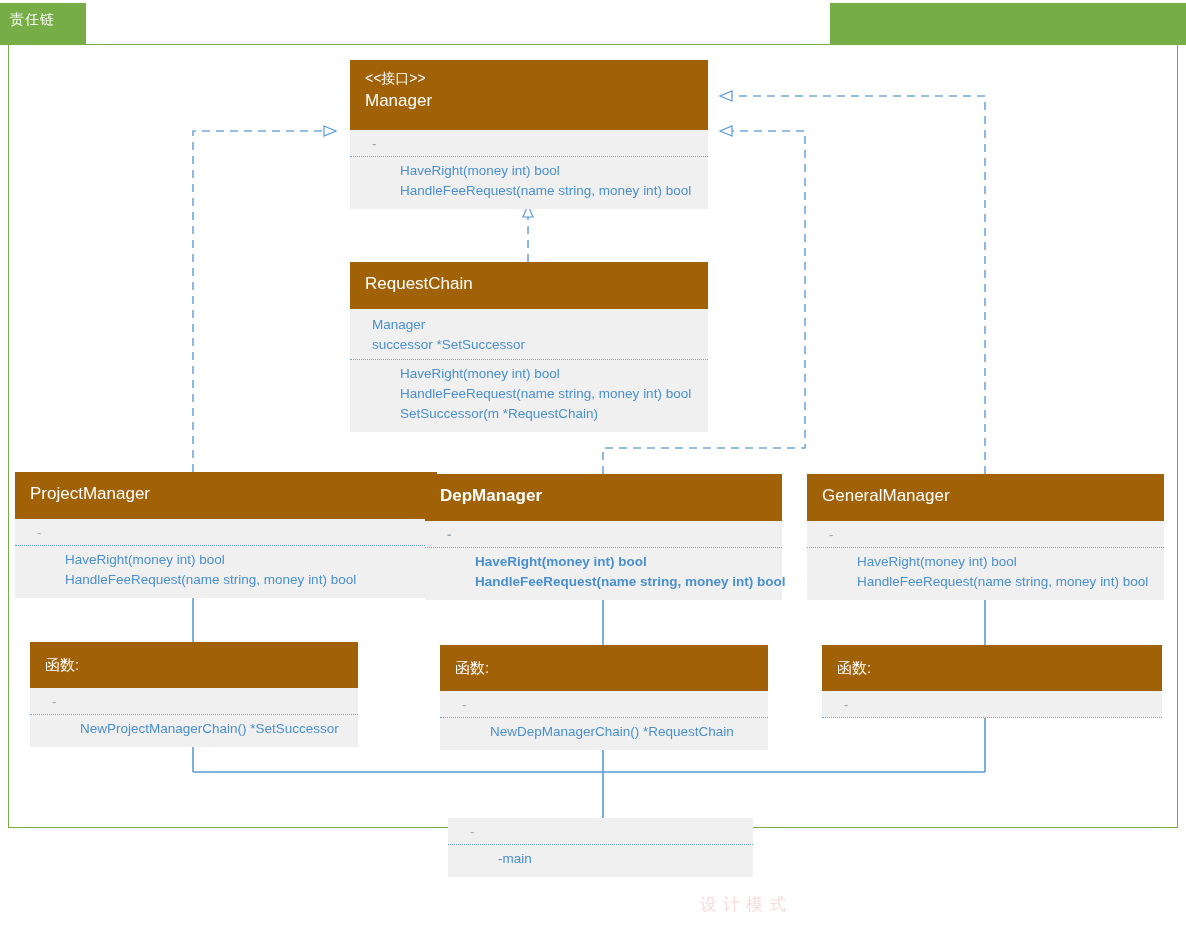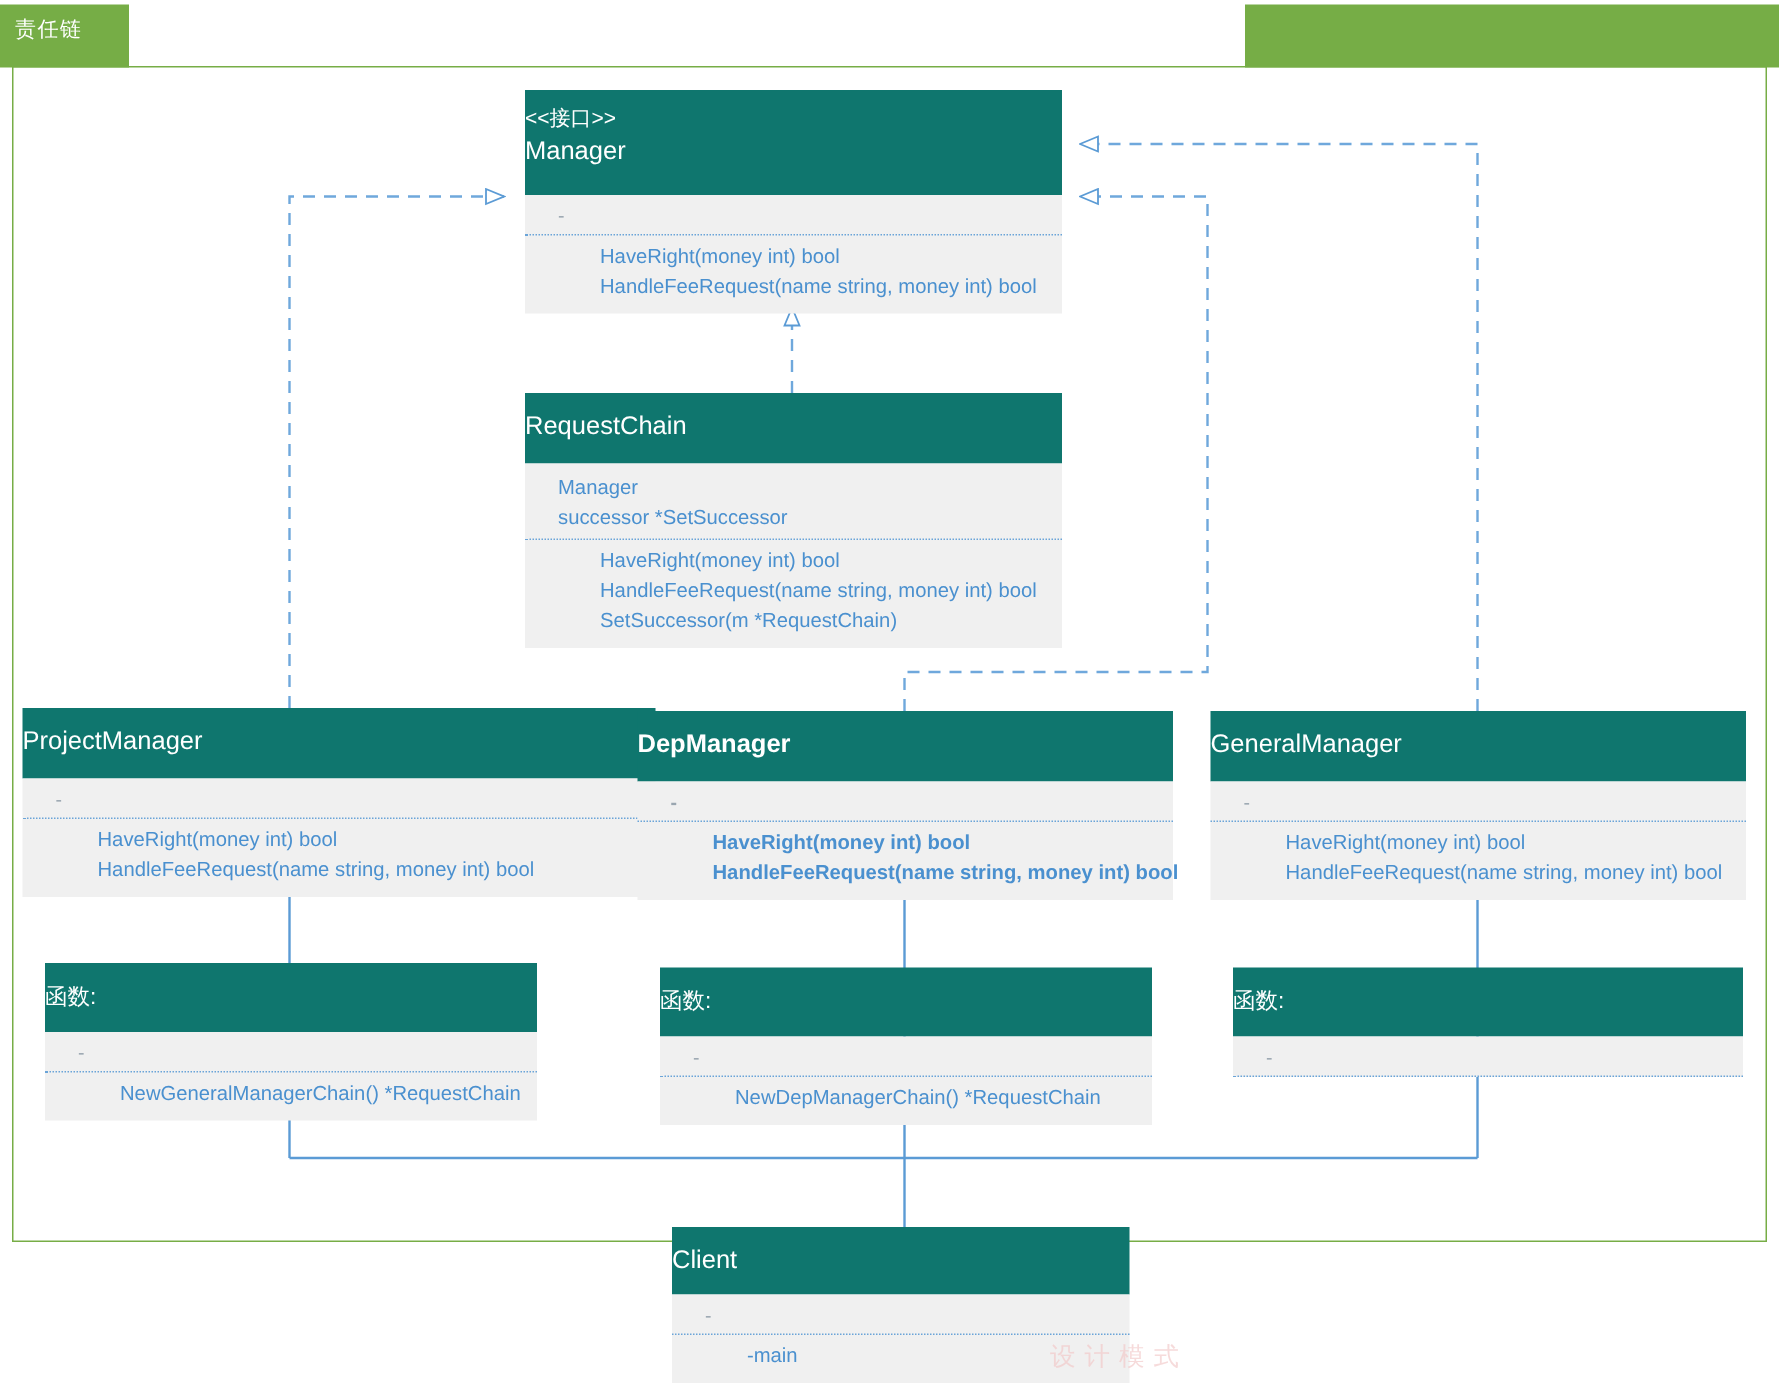--- a/index.html
+++ b/index.html
@@ -53,24 +53,24 @@
     height: 42px;
     background: #76ad46;
   }
 
   
   .uml {
     position: absolute;
     box-sizing: border-box;
   }
   .uml-head {
-    background: #0f766e;
+    background: #a16207;
     color: #ffffff;
     box-sizing: border-box;
-    padding: 6px 10px 6px 0;
+    padding: 6px 10px 6px 15px;
   }
   .uml-stereotype {
     font-size: 14px;
     line-height: 20px;
     color: #ffffff;
     white-space: nowrap;
   }
   .uml-title {
     font-size: 17px;
     line-height: 26px;
@@ -272,21 +272,21 @@
 
   <div class="uml" style="left:30px; top:642px; width:328px;">
     <div class="uml-head cjk" style="height:46px; padding-top:10px;">
       <div class="uml-title cjk">函数:</div>
     </div>
     <div class="uml-body">
       <div class="uml-attrs">
         <div class="uml-line dash">-</div>
       </div>
       <div class="uml-ops">
-        <div class="uml-line">NewGeneralManagerChain() *RequestChain</div>
+        <div class="uml-line">NewProjectManagerChain() *SetSuccessor</div>
       </div>
     </div>
   </div>
 
   <div class="uml" style="left:440px; top:645px; width:328px;">
     <div class="uml-head cjk" style="height:46px; padding-top:10px;">
       <div class="uml-title cjk">函数:</div>
     </div>
     <div class="uml-body">
       <div class="uml-attrs">
@@ -303,23 +303,20 @@
       <div class="uml-title cjk">函数:</div>
     </div>
     <div class="uml-body">
       <div class="uml-attrs">
         <div class="uml-line dash">-</div>
       </div>
     </div>
   </div>
 
   <div class="uml" style="left:448px; top:818px; width:305px;">
-    <div class="uml-head" style="height:45px; padding-top:9px;">
-      <div class="uml-title">Client</div>
-    </div>
     <div class="uml-body">
       <div class="uml-attrs">
         <div class="uml-line dash">-</div>
       </div>
       <div class="uml-ops">
         <div class="uml-line">-main</div>
       </div>
     </div>
   </div>
 

